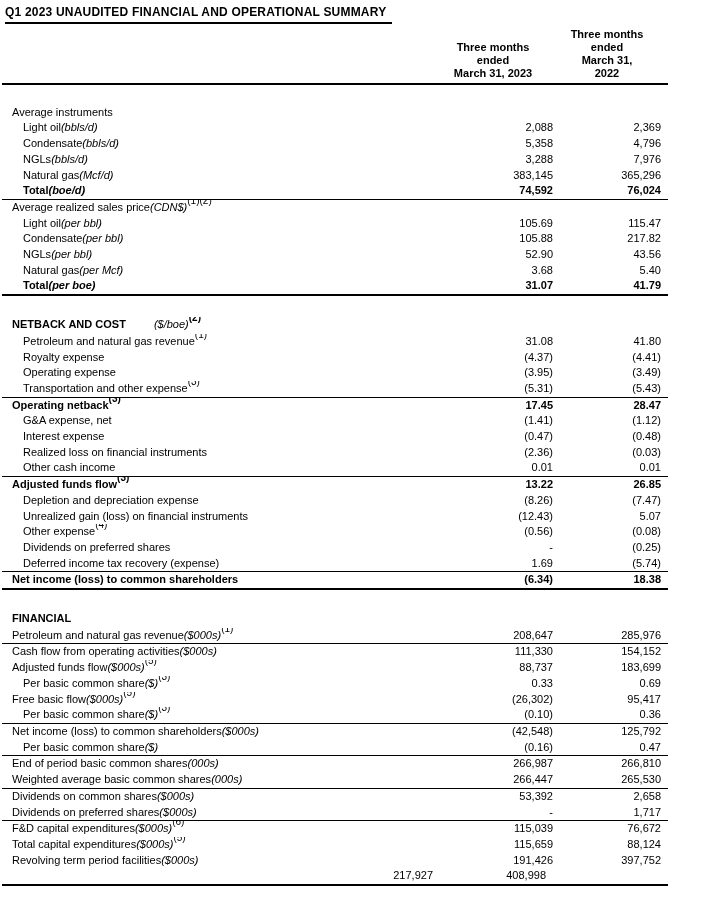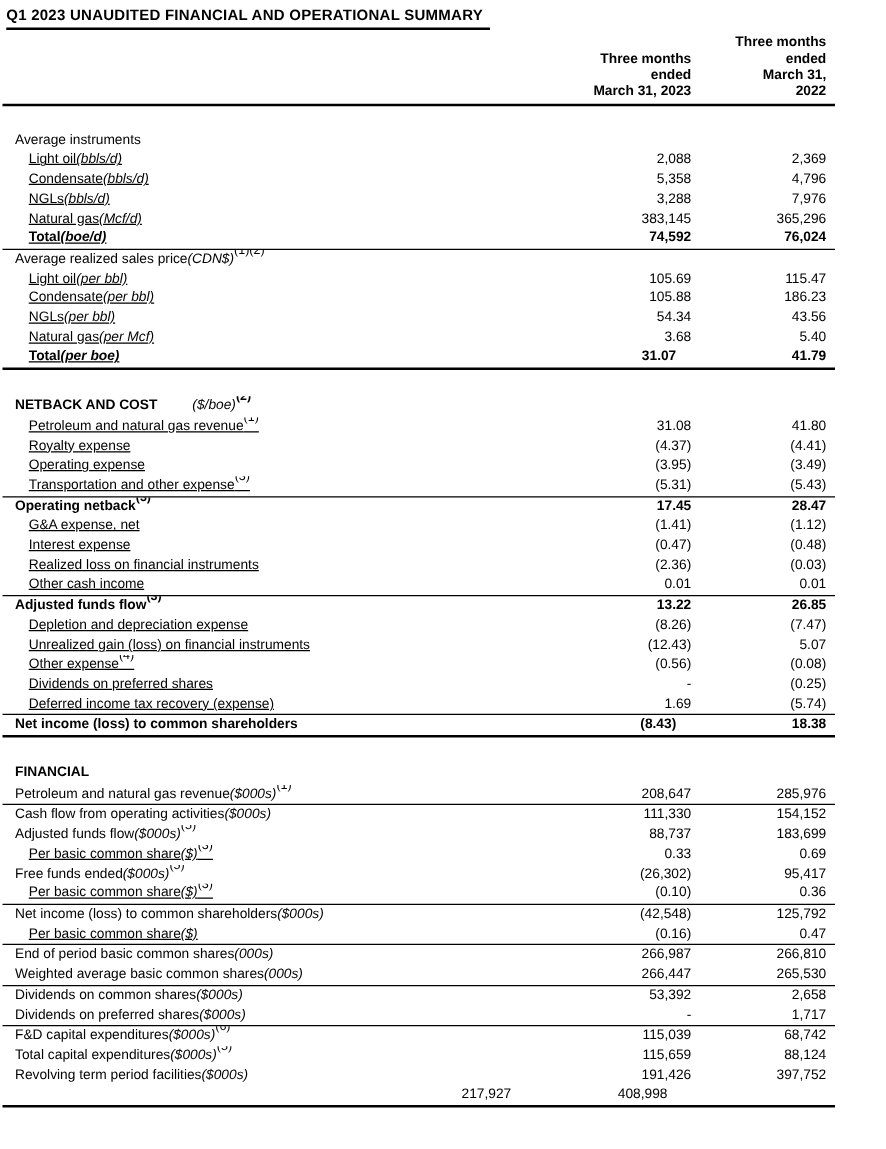--- a/index.html
+++ b/index.html
@@ -21,46 +21,46 @@
   }
   .fin-table{width:666px;margin-top:4px;}
   .thead{
     display:grid;
     grid-template-columns:1fr 120px 115px;
     align-items:end;
     border-bottom:2px solid #000;
     padding-bottom:3px;
     font-weight:bold;
   }
-  .thead .col{ text-align:right; line-height:13px; }
+  .thead .col{ text-align:center; line-height:13px; }
   .thead .col.c2{ padding-right:7px; }
   .rows{}
   .row{
     display:grid;
     grid-template-columns:1fr 120px 115px;
     line-height:15.7px;
     min-height:15.7px;
   }
   .row .label{ padding-left:10px; white-space:nowrap; overflow:hidden; }
-  .row.indent1 .label{ padding-left:21px;text-decoration:underline; }
+  .row.indent1 .label{ padding-left:21px; }
   .row .val{ text-align:right; white-space:nowrap; }
   .row .val.v2{ padding-right:7px; }
   .row.bold{ font-weight:bold; }
   .row.heading{ font-weight:bold; padding:3px 0 1px 0; }
   .row.heading .unit{ font-weight:normal;margin-left:28px; }
   .unit{ font-style:italic; }
   .fnsup{
     font-size:10px;
     vertical-align:top;
     line-height:0;
     position:relative;
     top:1px;
   }
   .bb-thin{ border-bottom:1px solid #000; }
-  .bb-thick{ border-bottom:2px solid #000;gap:12px; }
+  .bb-thick{ border-bottom:2px solid #000; }
   .spacer-row{ height:18px; }
 </style>
 </head>
 <body>
 
 <div class="page">
 
   <div class="doc-title">Q1 2023 UNAUDITED FINANCIAL AND OPERATIONAL SUMMARY</div>
 
   <div class="fin-table">
@@ -121,25 +121,25 @@
           <span class="val v2"></span>
         </div>
         <div class="row indent1">
           <span class="label"><span>Light oil</span><span class="unit">(per bbl)</span></span>
           <span class="val v1">105.69</span>
           <span class="val v2">115.47</span>
         </div>
         <div class="row indent1">
           <span class="label"><span>Condensate</span><span class="unit">(per bbl)</span></span>
           <span class="val v1">105.88</span>
-          <span class="val v2">186.23</span>
+          <span class="val v2">217.82</span>
         </div>
         <div class="row indent1">
           <span class="label"><span>NGLs</span><span class="unit">(per bbl)</span></span>
-          <span class="val v1">54.34</span>
+          <span class="val v1">52.90</span>
           <span class="val v2">43.56</span>
         </div>
         <div class="row indent1">
           <span class="label"><span>Natural gas</span><span class="unit">(per Mcf)</span></span>
           <span class="val v1">3.68</span>
           <span class="val v2">5.40</span>
         </div>
         <div class="row bold indent1 bb-thick">
           <span class="label"><span>Total</span><span class="unit">(per boe)</span></span>
           <span class="val v1">31.07</span>
@@ -221,21 +221,21 @@
           <span class="val v1">-</span>
           <span class="val v2">(0.25)</span>
         </div>
         <div class="row indent1 bb-thin">
           <span class="label"><span>Deferred income tax recovery (expense)</span></span>
           <span class="val v1">1.69</span>
           <span class="val v2">(5.74)</span>
         </div>
         <div class="row bold bb-thick">
           <span class="label"><span>Net income (loss) to common shareholders</span></span>
-          <span class="val v1">(8.43)</span>
+          <span class="val v1">(6.34)</span>
           <span class="val v2">18.38</span>
         </div>
         <div class="spacer-row"></div>
         <div class="row heading">
           <span class="label"><span>FINANCIAL</span></span>
           <span class="val v1"></span>
           <span class="val v2"></span>
         </div>
         <div class="row bb-thin">
           <span class="label"><span>Petroleum and natural gas revenue</span><span class="unit">($000s)</span><span class="fnsup">(1)</span></span>
@@ -251,21 +251,21 @@
           <span class="label"><span>Adjusted funds flow</span><span class="unit">($000s)</span><span class="fnsup">(5)</span></span>
           <span class="val v1">88,737</span>
           <span class="val v2">183,699</span>
         </div>
         <div class="row indent1">
           <span class="label"><span>Per basic common share</span><span class="unit">($)</span><span class="fnsup">(3)</span></span>
           <span class="val v1">0.33</span>
           <span class="val v2">0.69</span>
         </div>
         <div class="row">
-          <span class="label"><span>Free funds ended</span><span class="unit">($000s)</span><span class="fnsup">(5)</span></span>
+          <span class="label"><span>Free basic flow</span><span class="unit">($000s)</span><span class="fnsup">(5)</span></span>
           <span class="val v1">(26,302)</span>
           <span class="val v2">95,417</span>
         </div>
         <div class="row indent1 bb-thin">
           <span class="label"><span>Per basic common share</span><span class="unit">($)</span><span class="fnsup">(3)</span></span>
           <span class="val v1">(0.10)</span>
           <span class="val v2">0.36</span>
         </div>
         <div class="row">
           <span class="label"><span>Net income (loss) to common shareholders</span><span class="unit">($000s)</span></span>
@@ -293,21 +293,21 @@
           <span class="val v2">2,658</span>
         </div>
         <div class="row bb-thin">
           <span class="label"><span>Dividends on preferred shares</span><span class="unit">($000s)</span></span>
           <span class="val v1">-</span>
           <span class="val v2">1,717</span>
         </div>
         <div class="row">
           <span class="label"><span>F&amp;D capital expenditures</span><span class="unit">($000s)</span><span class="fnsup">(6)</span></span>
           <span class="val v1">115,039</span>
-          <span class="val v2">68,742</span>
+          <span class="val v2">76,672</span>
         </div>
         <div class="row">
           <span class="label"><span>Total capital expenditures</span><span class="unit">($000s)</span><span class="fnsup">(5)</span></span>
           <span class="val v1">115,659</span>
           <span class="val v2">88,124</span>
         </div>
         <div class="row">
           <span class="label"><span>Revolving term period facilities</span><span class="unit">($000s)</span></span>
           <span class="val v1">191,426</span>
           <span class="val v2">397,752</span>

